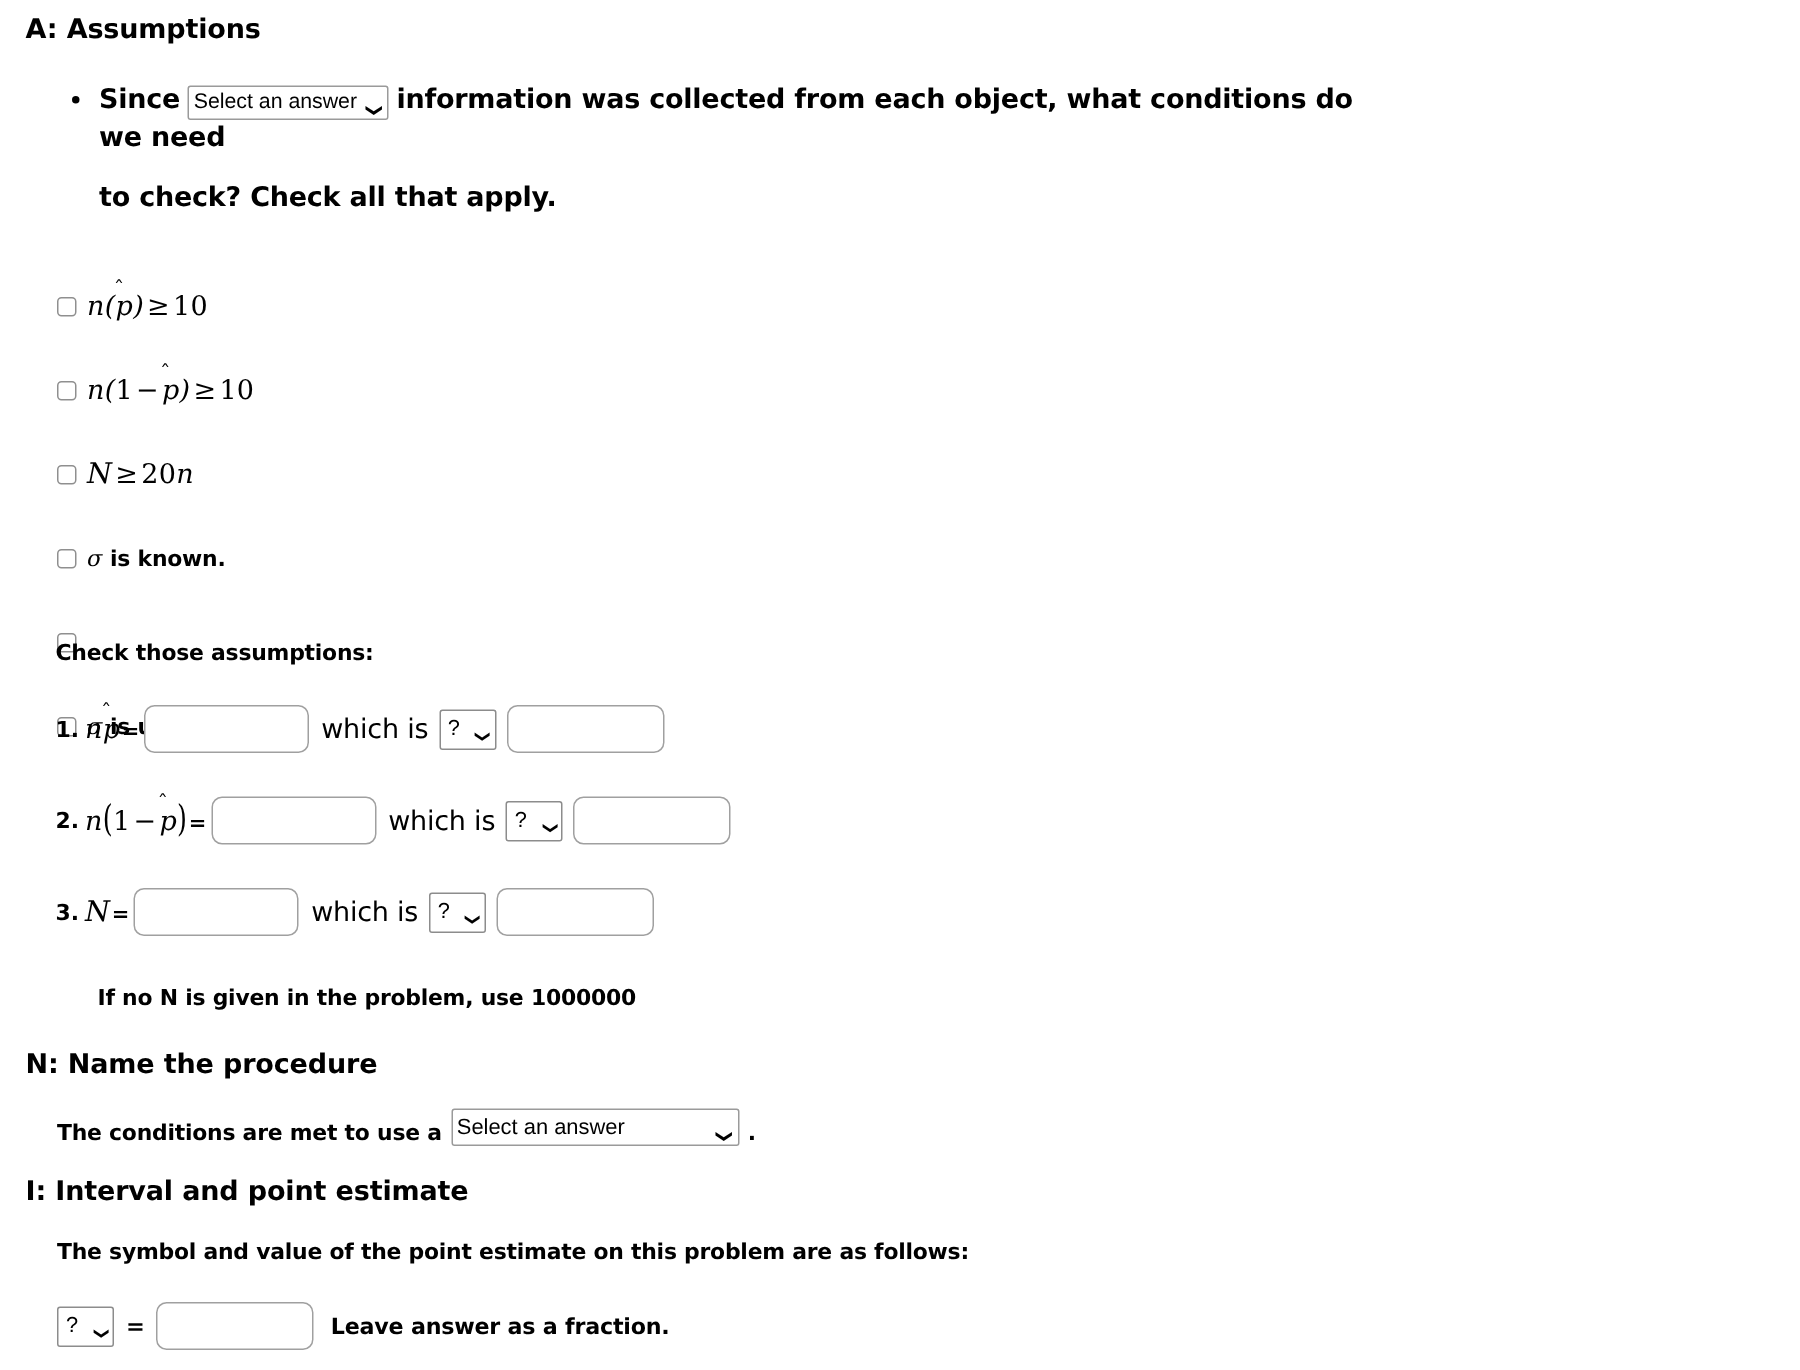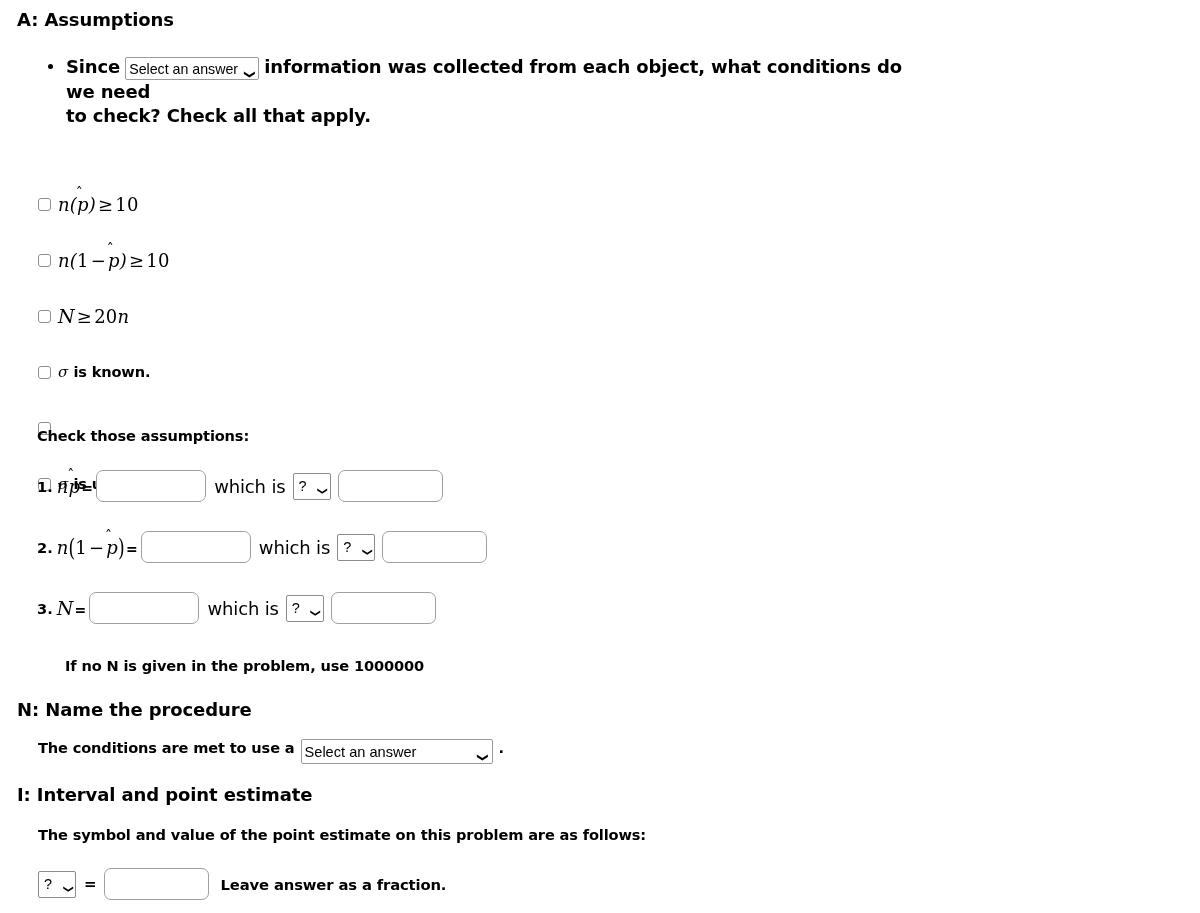--- a/index.html
+++ b/index.html
@@ -50,21 +50,21 @@
     top: 9px;
     width: 5px;
     height: 5px;
     border-radius: 50%;
     background: #000;
   }
   .bullet-body {
     margin-left: 26px;
     line-height: 23px;
   }
-  .bullet-line2 { display: block; margin-top: 0px; }
+  .bullet-line2 { display: block; margin-top: 17px; }
 
   
   select {
     font-family: "Liberation Sans", sans-serif;
     font-size: 14px;
     color: #000;
     background: #fff;
     border: 1px solid #9a9a9a;
     border-radius: 2px;
     padding: 1px 3px;
@@ -311,21 +311,21 @@
     </select>
     <span class="chev" style="display: inline-block; transform: rotate(-90deg); font-weight: bold;">❮</span>
   </span>
   <input class="txt" style="width: 105px; margin-left: 7px;" type="text" value="">
 </div>
 
 <div class="abs prose" style="left:65px; top:657px;">If no N is given in the problem, use 1000000</div>
 
 <div class="abs section-heading" style="left:17px; top:699px;">N: Name the procedure</div>
 
-<div class="abs" style="left:38px; top:739px; display:flex; align-items:flex-start;">
+<div class="abs" style="left:38px; top:739px; display:flex; align-items:flex-end;">
   <span class="prose">The conditions are met to use a</span>
   <span class="sel-wrap" style="margin-left:6px;">
     <select class="answer-select wide">
       <option>Select an answer</option>
     </select>
     <span class="chev" style="display: inline-block; transform: rotate(-90deg); font-weight: bold;">❮</span>
   </span>
   <span class="prose" style="margin-left:6px;">.</span>
 </div>
 

